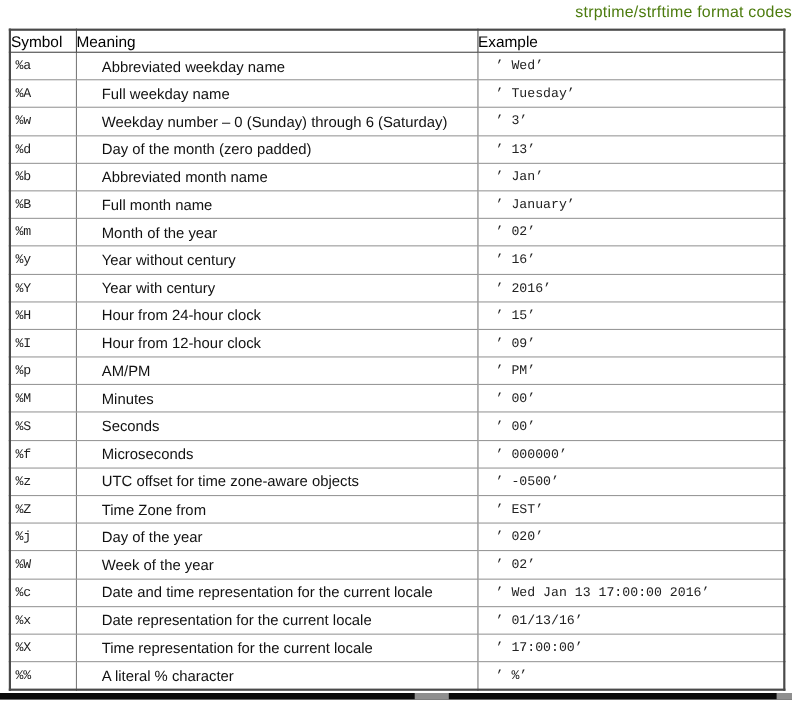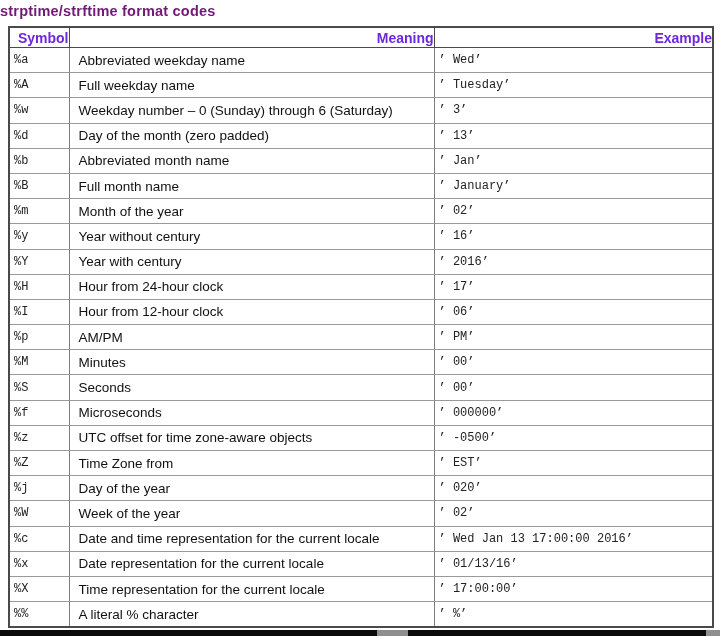--- a/index.html
+++ b/index.html
@@ -13,47 +13,47 @@
     height: 637px;
     overflow: hidden;
     font-family: "Liberation Sans", sans-serif;
     color: #111111;
   }
   .page-title {
     position: absolute;
     top: 3px;
     left: 0;
     width: 720px;
-    text-align: left;
+    text-align: right;
     font-size: 14.5px;
-    font-weight: 700;
-    color: #701a75;
+    font-weight: 400;
+    color: #4d7c0f;
     letter-spacing: 0.2px;
   }
   table.codes {
     position: absolute;
     top: 26px;
     left: 8px;
     width: 704px;
     border-collapse: collapse;
     table-layout: fixed;
     border: 2px solid var(--grid-dark, #4a4a4a);
   }
   col.c-symbol  { width: 60px; }
   col.c-meaning { width: 365px; }
   col.c-example { width: 279px; }
   th {
     height: 19px;
     border: 1px solid var(--grid-dark, #4a4a4a);
     font-size: 14px;
-    font-weight: 700;
-    text-align: right;
+    font-weight: 400;
+    text-align: left;
     vertical-align: middle;
     padding: 0;
-    color: #6d28d9;
+    color: #000000;
   }
   td {
     height: 24.2px;
     border: 1px solid var(--grid-light, #999999);
     border-left: 1px solid var(--grid-mid, #7d7d7d);
     border-right: 1px solid var(--grid-mid, #7d7d7d);
     vertical-align: middle;
     padding: 0;
     overflow: hidden;
     white-space: nowrap;
@@ -61,27 +61,27 @@
   td.sym {
     font-family: "Liberation Mono", monospace;
     font-size: 12px;
     color: #222222;
     padding-left: 4px;
   }
   td.mean {
     font-family: "Liberation Sans", sans-serif;
     font-size: 13.5px;
     color: #111111;
-    padding-left: 9px;
+    padding-left: 23px;
   }
   td.ex {
     font-family: "Liberation Mono", monospace;
     font-size: 12px;
     color: #222222;
-    padding-left: 4px;
+    padding-left: 16px;
   }
   .bottom-bar {
     position: absolute;
     left: 0;
     top: 630px;
     width: 720px;
     height: 6px;
     background: var(--bar-black, #0b0b0b);
   }
   .bottom-bar .notch-mid {
@@ -161,26 +161,26 @@
     <td class="ex">’ 16’</td>
   </tr>
       <tr>
     <td class="sym">%Y</td>
     <td class="mean">Year with century</td>
     <td class="ex">’ 2016’</td>
   </tr>
       <tr>
     <td class="sym">%H</td>
     <td class="mean">Hour from 24-hour clock</td>
-    <td class="ex">’ 17’</td>
+    <td class="ex">’ 15’</td>
   </tr>
       <tr>
     <td class="sym">%I</td>
     <td class="mean">Hour from 12-hour clock</td>
-    <td class="ex">’ 06’</td>
+    <td class="ex">’ 09’</td>
   </tr>
       <tr>
     <td class="sym">%p</td>
     <td class="mean">AM/PM</td>
     <td class="ex">’ PM’</td>
   </tr>
       <tr>
     <td class="sym">%M</td>
     <td class="mean">Minutes</td>
     <td class="ex">’ 00’</td>

